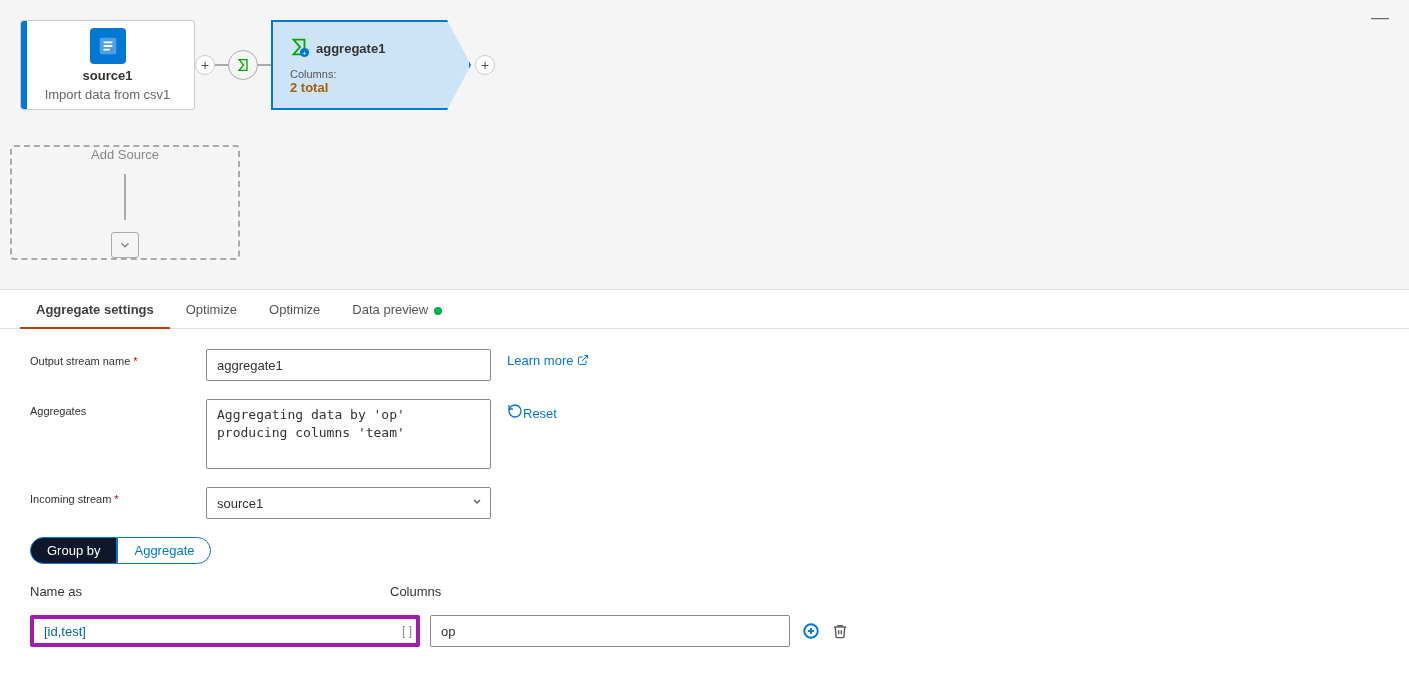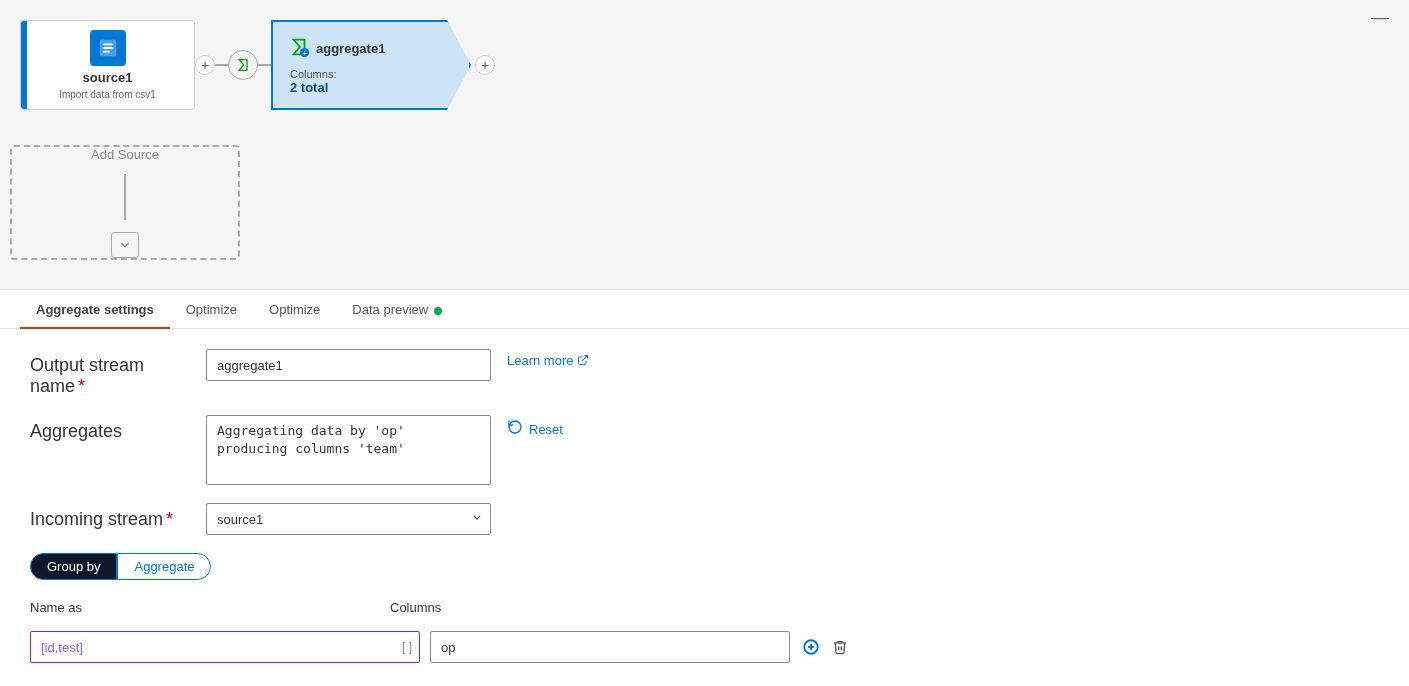--- a/index.html
+++ b/index.html
@@ -49,21 +49,21 @@
       color: white;
       font-size: 18px;
     }
 
     .node-source-title {
       font-size: 13px;
       font-weight: 600;
     }
 
     .node-source-sub {
-      font-size: 10px;
+      font-size: 13px;
       color: #666;
     }
 
     .node-left-bar {
       position: absolute;
       left: 0;
       top: 0;
       bottom: 0;
       width: 6px;
       background: #0078d4;
@@ -115,21 +115,21 @@
 
     .node-aggregate-sub {
       font-size: 11px;
       color: #555;
       padding-left: 2px;
     }
 
     .node-aggregate-cols {
       font-size: 13px;
       font-weight: 700;
-      color: #0c4a6e;
+      color: #a16207;
       padding-left: 2px;
     }
 
     
     .add-source-box {
       position: absolute;
       top: 145px;
       left: 10px;
       width: 230px;
       height: 115px;
@@ -227,21 +227,21 @@
 
     .form-row {
       display: flex;
       align-items: flex-start;
       margin-bottom: 18px;
       gap: 16px;
     }
 
     .form-label {
       width: 160px;
-      font-size: 18px;
+      font-size: 11px;
       color: #333;
       padding-top: 6px;
       flex-shrink: 0;
     }
 
     .form-label .required {
       color: #c00;
       margin-left: 3px;
     }
 
@@ -315,21 +315,20 @@
       cursor: pointer;
     }
 
     .learn-more-link .ext-icon {
       font-size: 11px;
     }
 
     .reset-btn {
       display: flex;
       align-items: center;
-      gap: 6px;
       color: #0078d4;
       font-size: 13px;
       cursor: pointer;
       background: none;
       border: none;
       padding: 0;
     }
 
     .reset-icon {
       font-size: 16px;
@@ -391,25 +390,25 @@
     }
 
     .col-input-wrapper {
       position: relative;
       width: 390px;
     }
 
     .col-input {
       width: 390px;
       height: 32px;
-      border: 1px solid #a21caf;
+      border: 4px solid #a21caf;
       border-radius: 2px;
       padding: 0 30px 0 10px;
       font-size: 13px;
-      color: #8b5cf6;
+      color: #0369a1;
       background: #fff;
       outline: none;
     }
 
     .col-input-bracket {
       position: absolute;
       right: 8px;
       top: 50%;
       transform: translateY(-50%);
       font-size: 12px;

